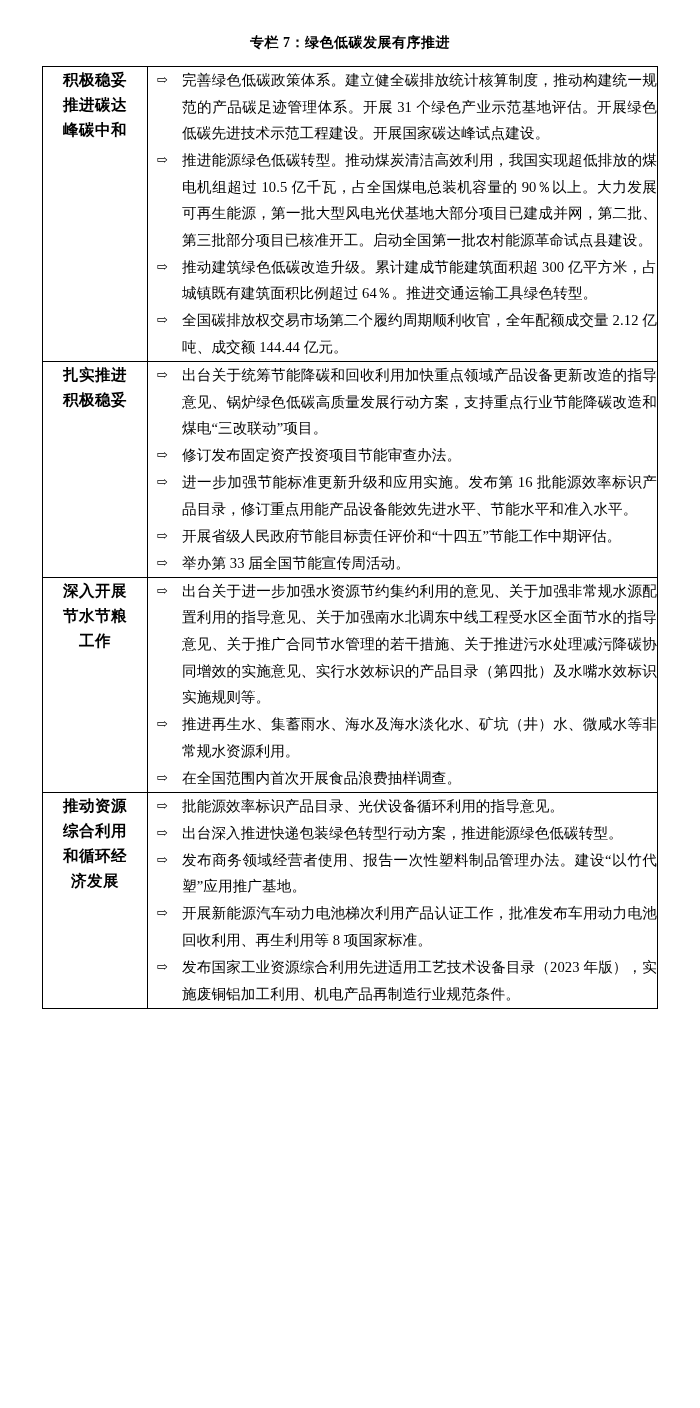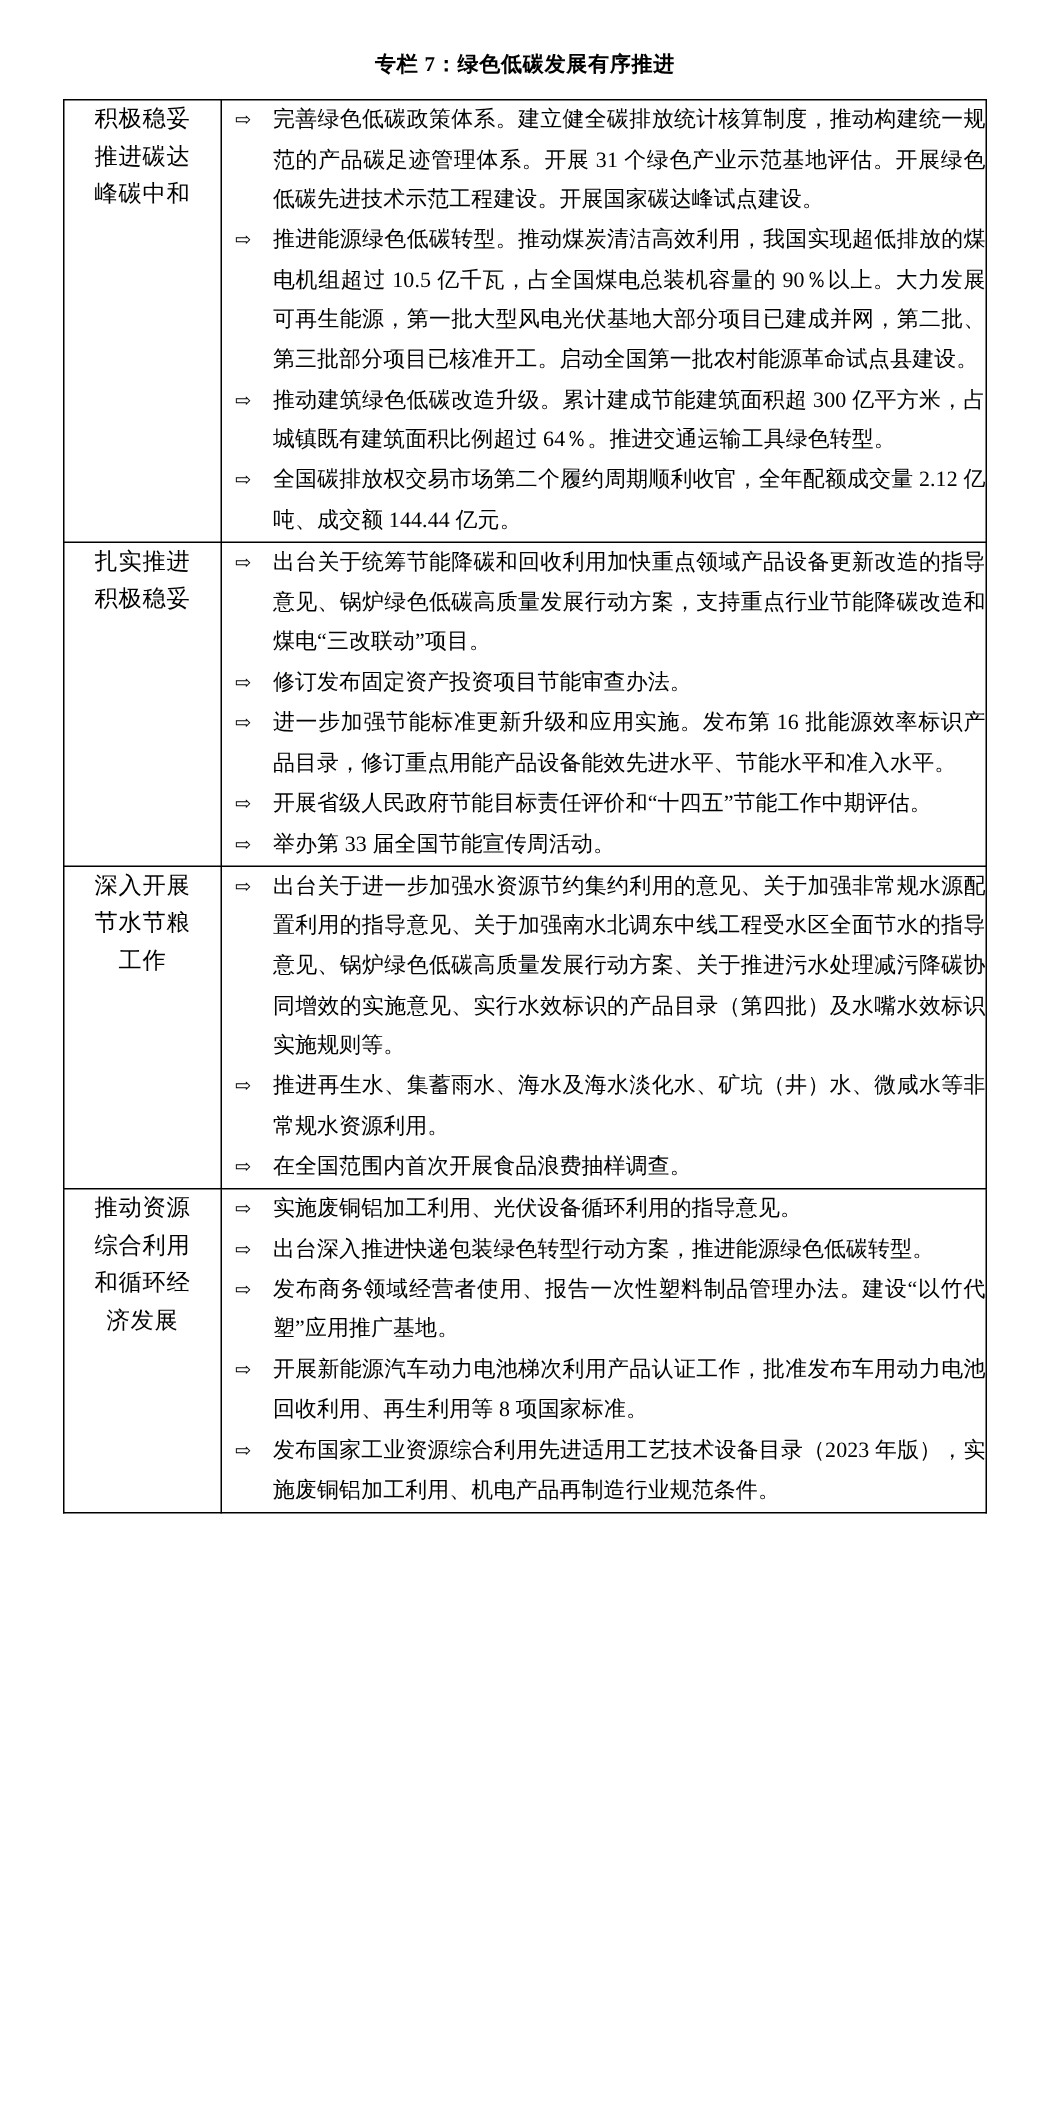--- a/index.html
+++ b/index.html
@@ -38,21 +38,21 @@
   table.box td {
     border: 1px solid #000000;
     vertical-align: top;
     padding: 0;
   }
   td.label {
     width: 104px;
     text-align: center;
     vertical-align: middle;
     font-size: 15.5px;
-    font-weight: normal;
+    font-weight: bold;
     line-height: 1.62;
     padding: 6px 4px;
     letter-spacing: 0.5px;
   }
   td.content {
     padding: 9px 10px 9px 6px;
   }
   ul.items {
     list-style: none;
     margin: 0;
@@ -122,37 +122,37 @@
       </tr>
 
       <tr>
         <td class="label">
           <span class="label-line">深入开展</span>
           <span class="label-line">节水节粮</span>
           <span class="label-line">工作</span>
         </td>
         <td class="content">
           <ul class="items">
-            <li><span class="bullet">⇨</span><span>出台关于进一步加强水资源节约集约利用的意见、关于加强非常规水源配置利用的指导意见、关于加强南水北调东中线工程受水区全面节水的指导意见、锅炉绿色低碳高质量发展行动方案、关于推进污水处理减污降碳协同增效的实施意见、实行水效标识的产品目录（第四批）及水嘴水效标识实施规则等。</span></li>
+            <li><span class="bullet">⇨</span><span>出台关于进一步加强水资源节约集约利用的意见、关于加强非常规水源配置利用的指导意见、关于加强南水北调东中线工程受水区全面节水的指导意见、关于推广合同节水管理的若干措施、关于推进污水处理减污降碳协同增效的实施意见、实行水效标识的产品目录（第四批）及水嘴水效标识实施规则等。</span></li>
             <li><span class="bullet">⇨</span><span>推进再生水、集蓄雨水、海水及海水淡化水、矿坑（井）水、微咸水等非常规水资源利用。</span></li>
             <li><span class="bullet">⇨</span><span>在全国范围内首次开展食品浪费抽样调查。</span></li>
           </ul>
         </td>
       </tr>
 
       <tr>
         <td class="label">
           <span class="label-line">推动资源</span>
           <span class="label-line">综合利用</span>
           <span class="label-line">和循环经</span>
           <span class="label-line">济发展</span>
         </td>
         <td class="content">
           <ul class="items">
-            <li><span class="bullet">⇨</span><span>实施废铜铝加工利用、光伏设备循环利用的指导意见。</span></li>
+            <li><span class="bullet">⇨</span><span>批能源效率标识产品目录、光伏设备循环利用的指导意见。</span></li>
             <li><span class="bullet">⇨</span><span>出台深入推进快递包装绿色转型行动方案，推进能源绿色低碳转型。</span></li>
             <li><span class="bullet">⇨</span><span>发布商务领域经营者使用、报告一次性塑料制品管理办法。建设“以竹代塑”应用推广基地。</span></li>
             <li><span class="bullet">⇨</span><span>开展新能源汽车动力电池梯次利用产品认证工作，批准发布车用动力电池回收利用、再生利用等 8 项国家标准。</span></li>
             <li><span class="bullet">⇨</span><span>发布国家工业资源综合利用先进适用工艺技术设备目录（2023 年版），实施废铜铝加工利用、机电产品再制造行业规范条件。</span></li>
           </ul>
         </td>
       </tr>
     </tbody>
   </table>
 

